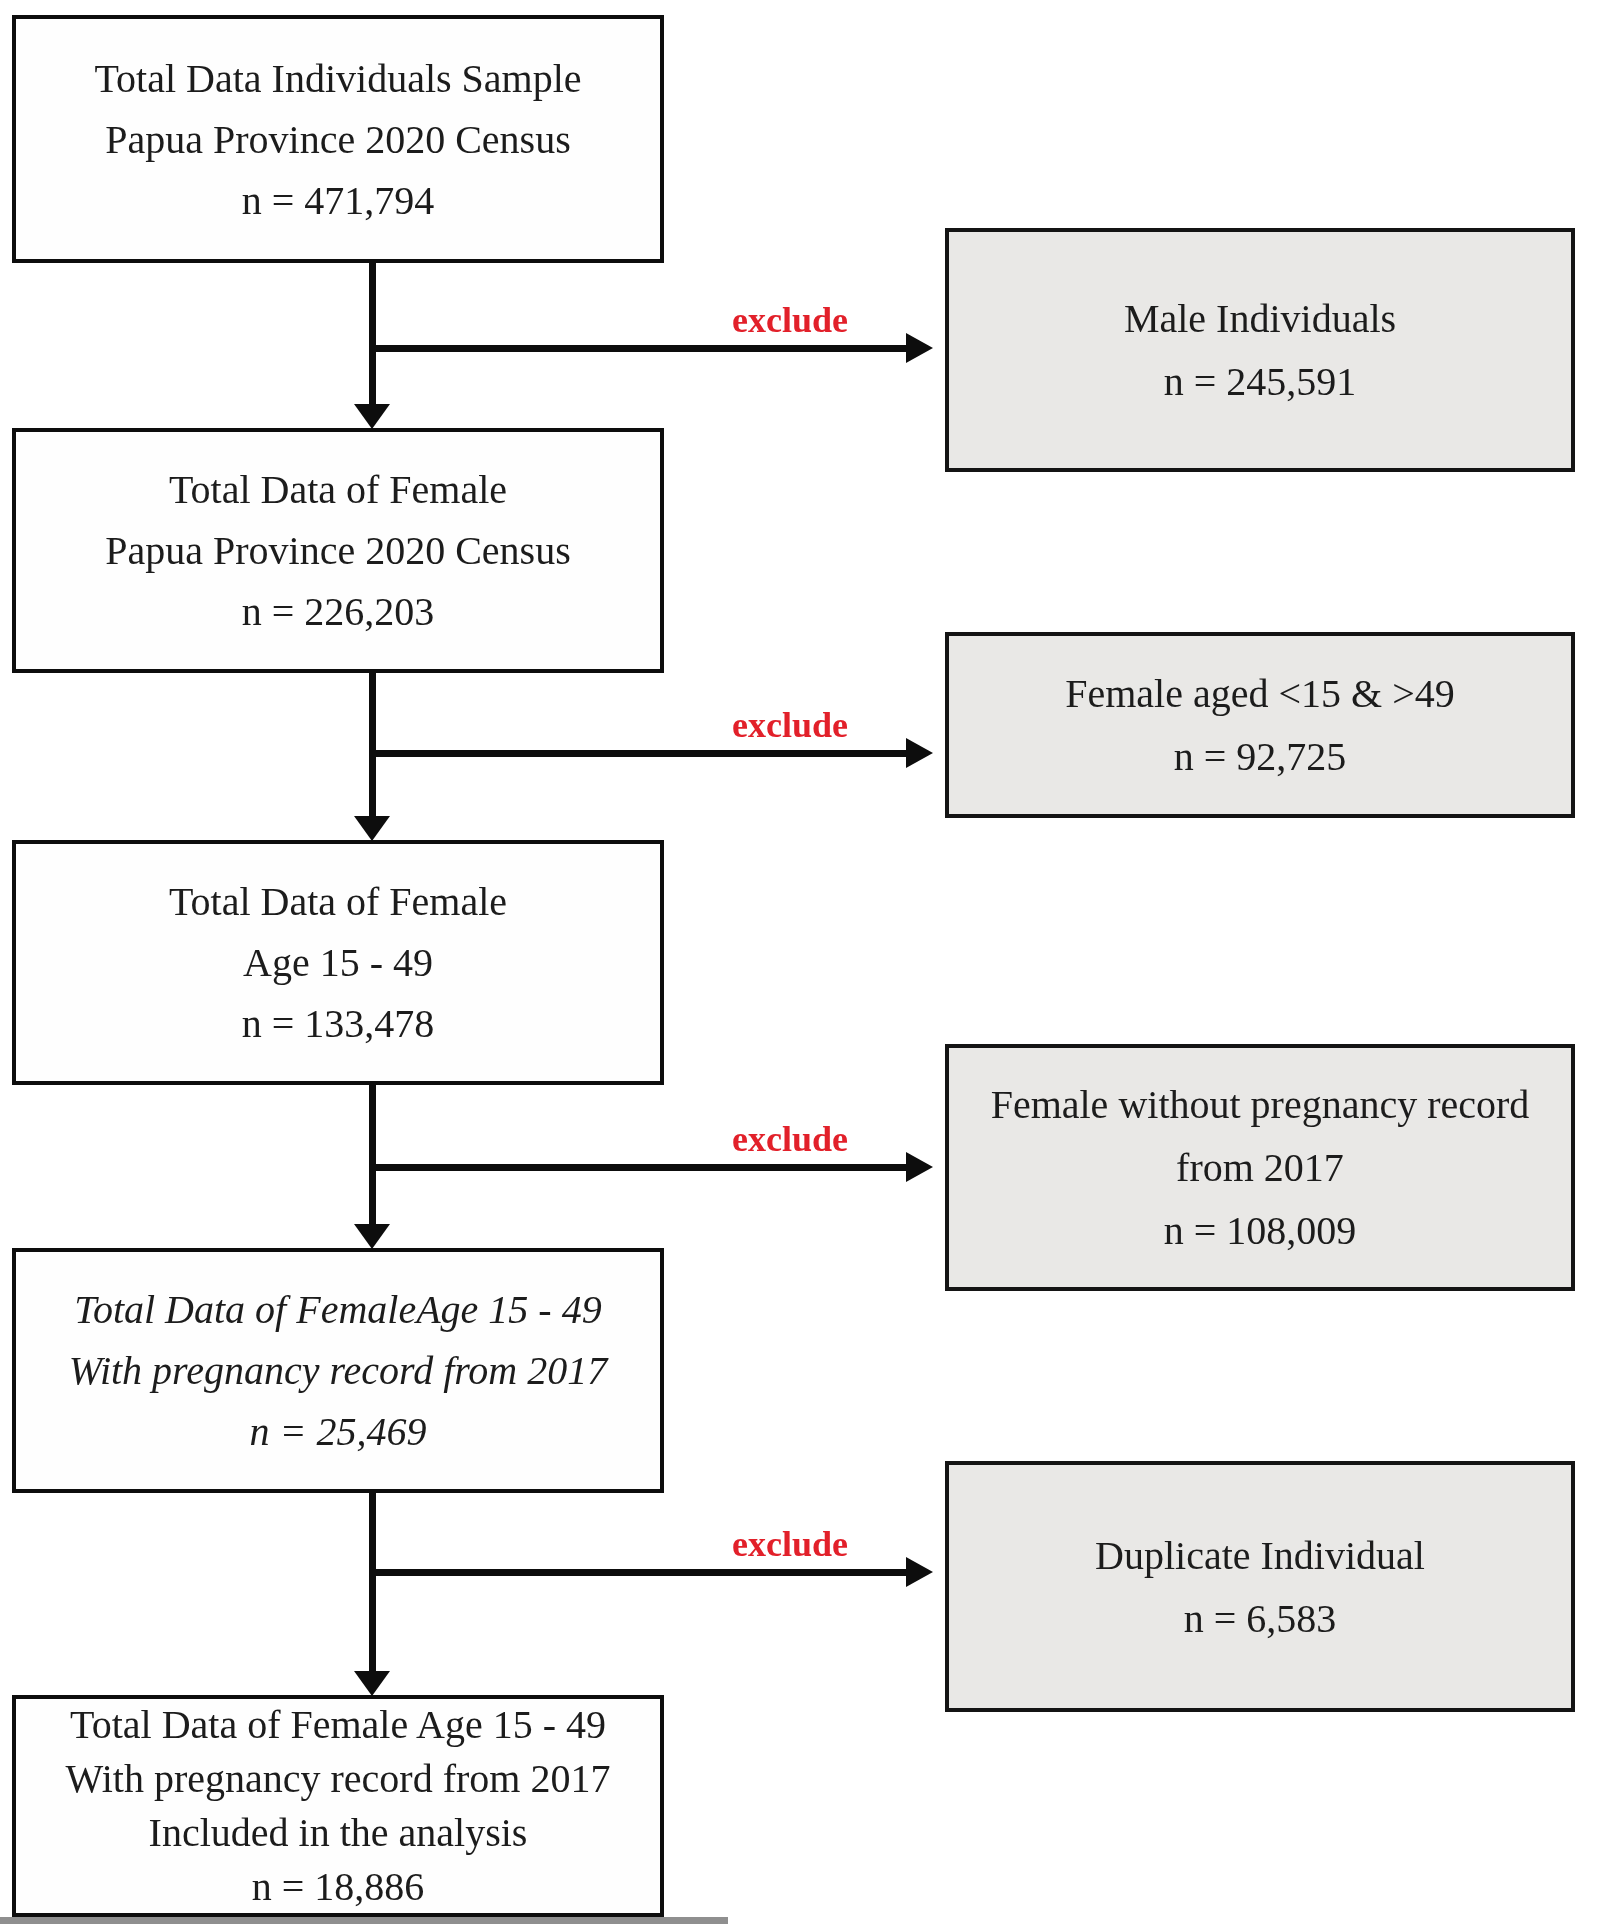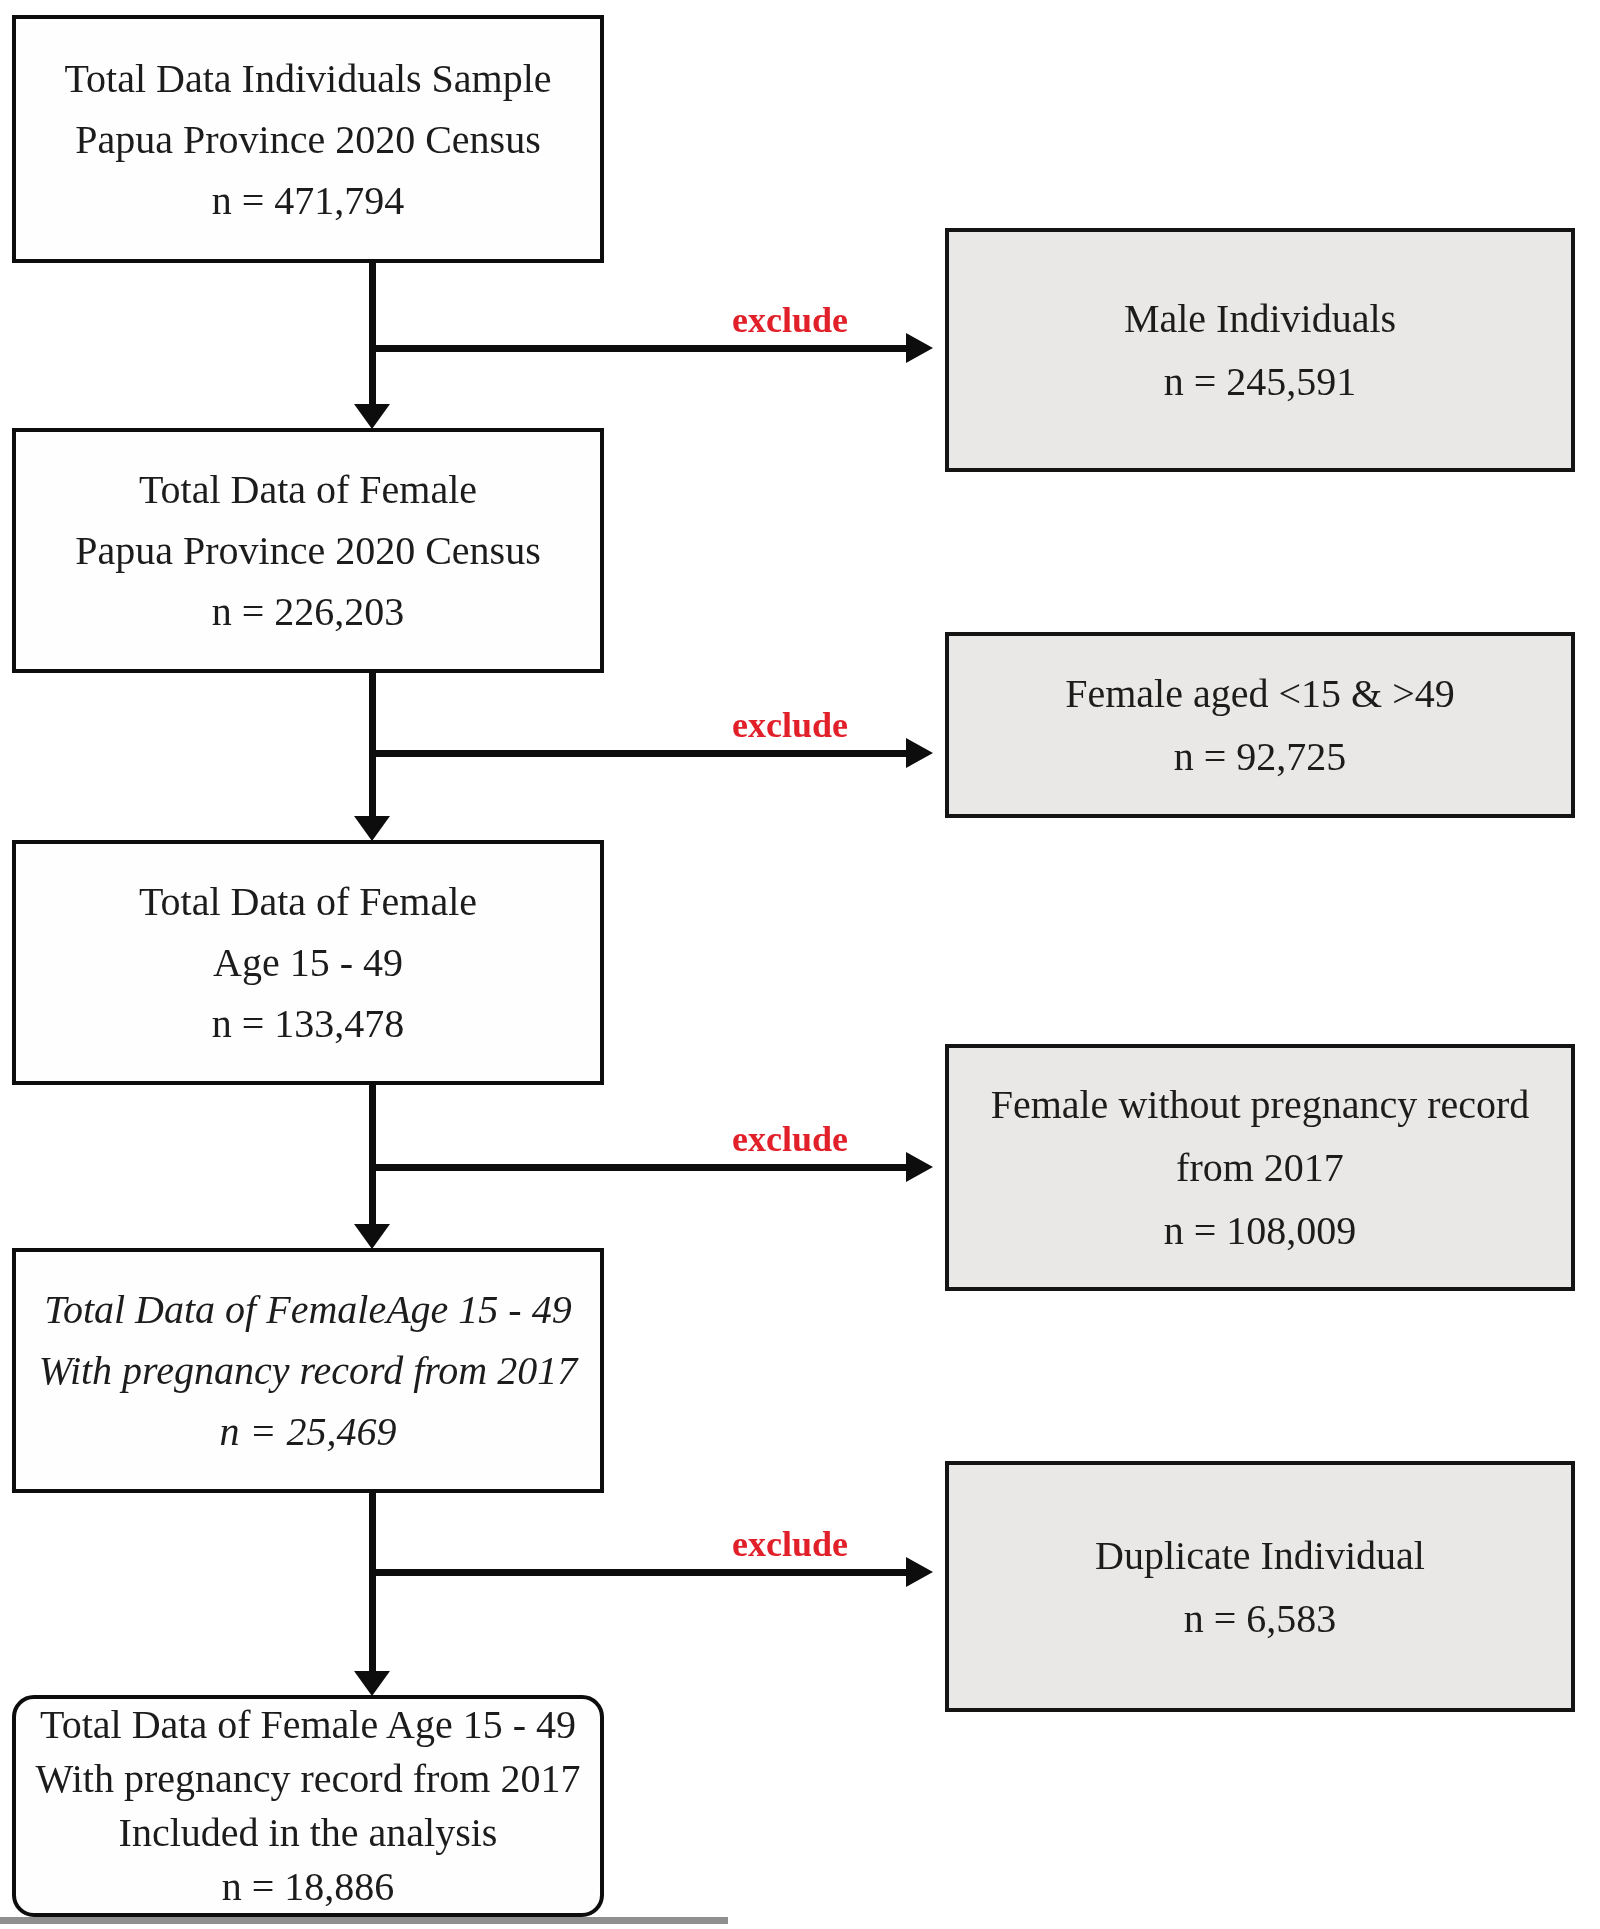--- a/index.html
+++ b/index.html
@@ -12,26 +12,26 @@
   }
   .box{
     position:absolute;
     box-sizing:border-box;
     display:flex;flex-direction:column;
     justify-content:center;align-items:center;
     text-align:center;
     color:#1c1c1c;
   }
   .wbox{
-    left:12px;width:592px;
+    left:12px;width:652px;
     border:4px solid #0d0d0d;
     background:#fefefe;
     font-size:40px;line-height:61px;justify-content:center;
   }
-  .wbox.tight{line-height:54px;border-radius:22px;}
+  .wbox.tight{line-height:54px;}
   .gbox{
     left:945px;width:630px;
     border:4px solid #141414;
     background:#e9e8e6;
     font-size:40px;line-height:63px;
   }
   .vline{
     position:absolute;left:369px;width:7px;background:#0d0d0d;
   }
   .varrowhead{

